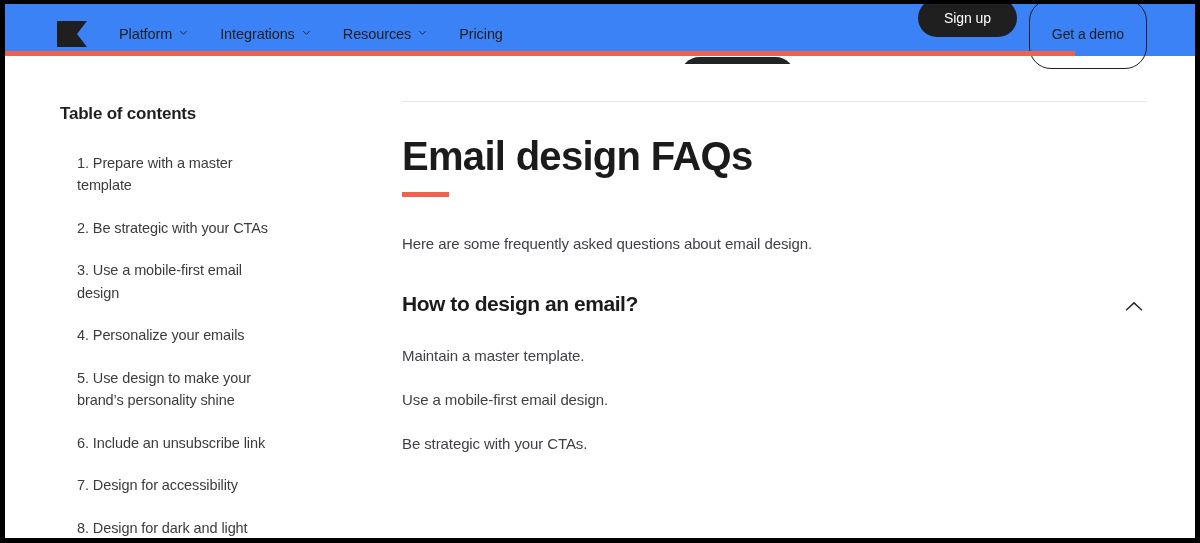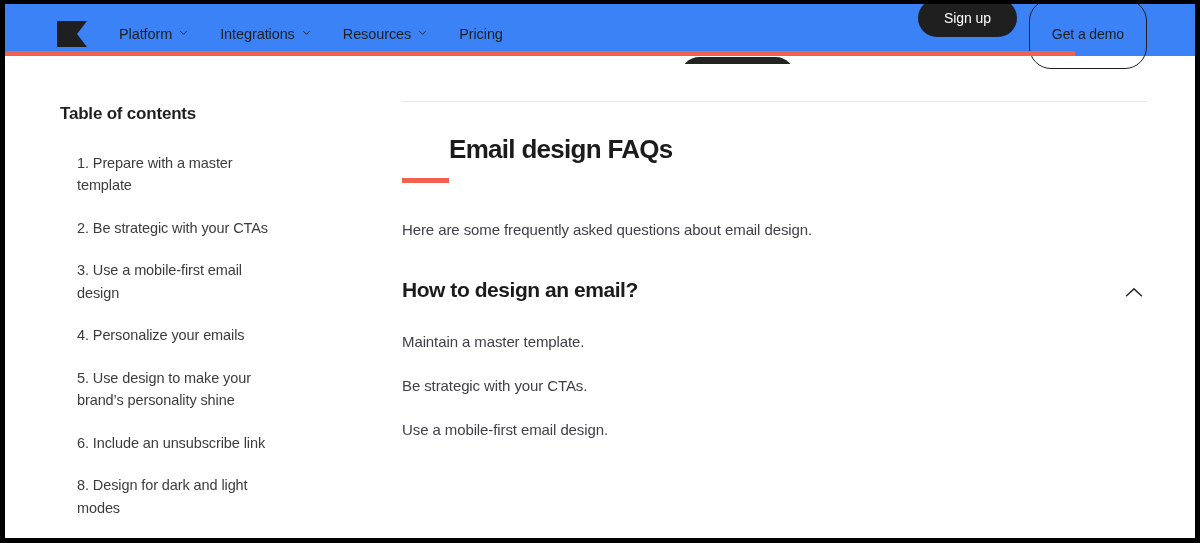--- a/index.html
+++ b/index.html
@@ -202,26 +202,25 @@
     padding: 0 48px 0 5px;
     min-width: 0;
   }
   .rule-top {
     height: 1px;
     background: #e6e6e6;
     margin-top: 37px;
     width: 100%;
   }
   .faq-title {
-    font-size: 26px;
+    font-size: 40px;
     font-weight: bold;
     color: #1b1b1b;
     letter-spacing: -0.7px;
     margin-top: 32px;
-    margin-left: 47px;
   }
   .title-underline {
     width: 47px;
     height: 5px;
     background: #F0624D;
     margin-top: 13px;
   }
   .faq-intro {
     font-size: 15px;
     color: #3f3f46;
@@ -347,20 +346,23 @@
               <a class="toc-link">3. Use a mobile-first email design</a>
             </li>
           <li>
               <a class="toc-link">4. Personalize your emails</a>
             </li>
           <li>
               <a class="toc-link">5. Use design to make your brand’s personality shine</a>
             </li>
           <li>
               <a class="toc-link">6. Include an unsubscribe link</a>
+            </li>
+          <li>
+              <a class="toc-link">7. Design for accessibility</a>
             </li>
           <li>
               <a class="toc-link">8. Design for dark and light modes</a>
             </li>
         </ul>
       </aside>
 
       <main class="article">
         <div class="rule-top"></div>
 
@@ -374,22 +376,22 @@
             <h2 class="accordion-q">How to design an email?</h2>
             <button class="accordion-toggle" aria-label="collapse">
               <svg viewBox="0 0 26 26" width="24" height="24">
                   <path d="M5 16 L13 8.5 L21 16" fill="none" stroke="#2b2b2b" stroke-width="1.6" stroke-linecap="square"></path>
                 </svg>
             </button>
           </div>
 
           <div class="accordion-body">
             <p class="answer-point">Maintain a master template.</p>
+            <p class="answer-point">Use a mobile-first email design.</p>
             <p class="answer-point">Be strategic with your CTAs.</p>
-            <p class="answer-point">Use a mobile-first email design.</p>
 
           </div>
 
         </section>
       </main>
 
     </div>
   </div>
 </div>
 

